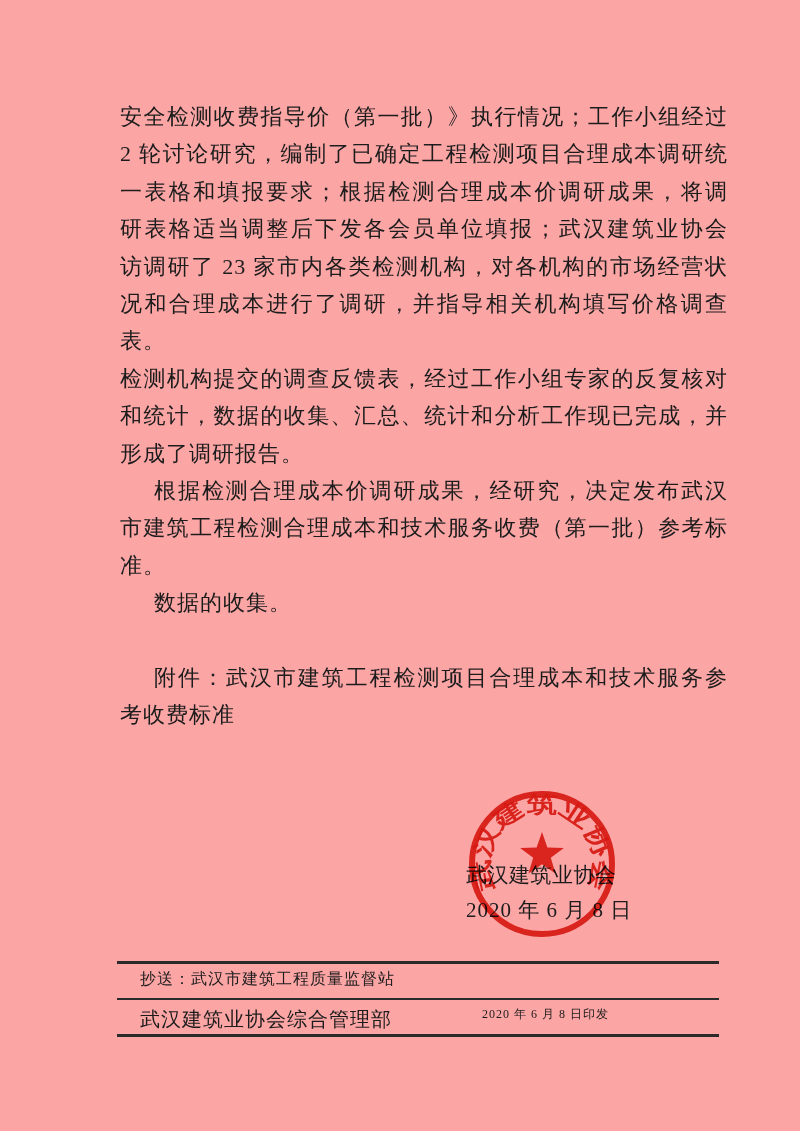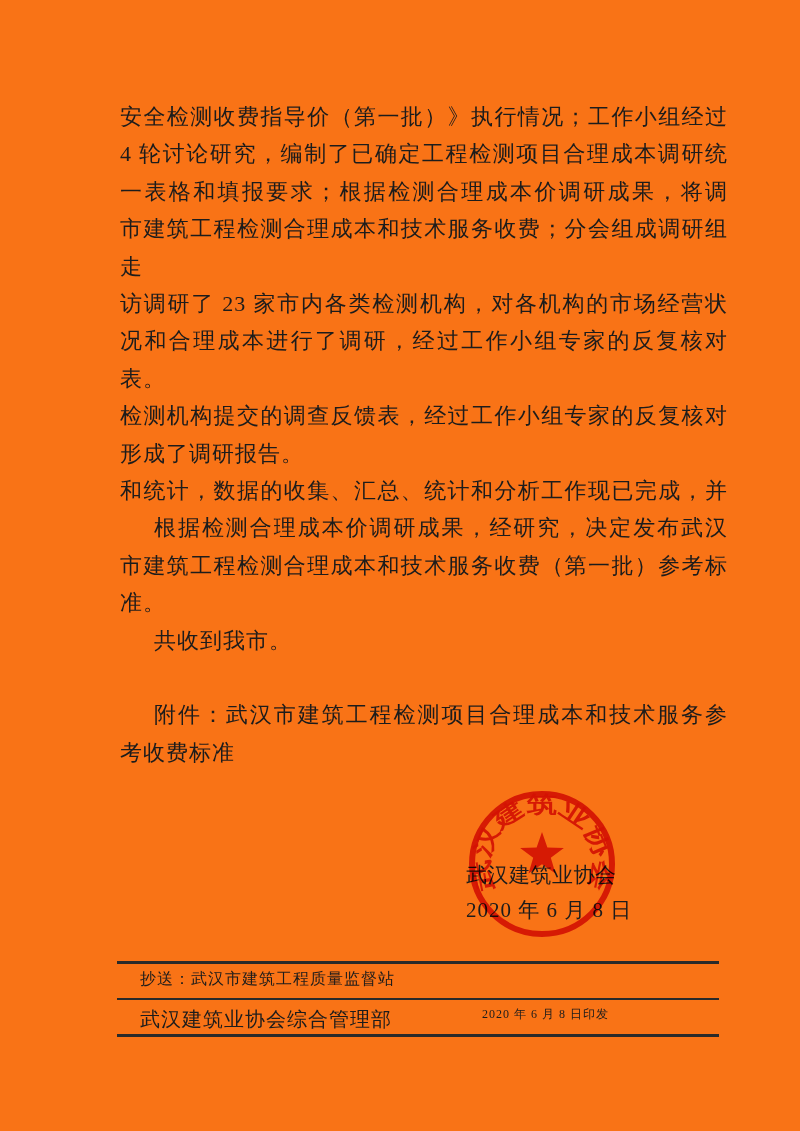--- a/index.html
+++ b/index.html
@@ -1,19 +1,19 @@
 <!DOCTYPE html>
 <html><head>
 <meta charset="utf-8">
 <style>
   html,body{margin:0;padding:0;background:#888;}
   .page{
     position:relative;
     width:800px;height:1131px;
-    background:#f97316;
+    background:#fca5a5;
     margin:0 auto;
     overflow:hidden;
     font-family:"Liberation Serif","DejaVu Serif",serif;
     color:#1c1c1c;
   }
   
   .body-text{
     position:absolute;
     left:120px;top:98px;width:608px;
     font-size:22px;
@@ -70,33 +70,33 @@
     font-size:12px;letter-spacing:1px;
   }
 </style>
 </head>
 <body>
 
 <div class="page">
 
   <div class="body-text">
     <div class="line fill">安全检测收费指导价（第一批）》执行情况；工作小组经过</div>
-    <div class="line fill">4 轮讨论研究，编制了已确定工程检测项目合理成本调研统</div>
+    <div class="line fill">2 轮讨论研究，编制了已确定工程检测项目合理成本调研统</div>
     <div class="line fill">一表格和填报要求；根据检测合理成本价调研成果，将调</div>
-    <div class="line fill">市建筑工程检测合理成本和技术服务收费；分会组成调研组走</div>
+    <div class="line fill">研表格适当调整后下发各会员单位填报；武汉建筑业协会</div>
     <div class="line fill">访调研了 23 家市内各类检测机构，对各机构的市场经营状</div>
-    <div class="line fill">况和合理成本进行了调研，经过工作小组专家的反复核对</div>
+    <div class="line fill">况和合理成本进行了调研，并指导相关机构填写价格调查</div>
     <div class="line">表。</div>
     <div class="line fill">检测机构提交的调查反馈表，经过工作小组专家的反复核对</div>
+    <div class="line fill">和统计，数据的收集、汇总、统计和分析工作现已完成，并</div>
     <div class="line">形成了调研报告。</div>
-    <div class="line fill">和统计，数据的收集、汇总、统计和分析工作现已完成，并</div>
     <div class="line fill indent">根据检测合理成本价调研成果，经研究，决定发布武汉</div>
     <div class="line fill">市建筑工程检测合理成本和技术服务收费（第一批）参考标</div>
     <div class="line">准。</div>
-    <div class="line indent">共收到我市。</div>
+    <div class="line indent">数据的收集。</div>
     <div class="line"></div>
     <div class="line fill indent">附件：武汉市建筑工程检测项目合理成本和技术服务参</div>
     <div class="line">考收费标准</div>
   </div>
 
   <div class="sig-org">武汉建筑业协会</div>
   <div class="sig-date">2020 年 6 月 8 日</div>
 
   <div class="seal">
     <svg viewBox="0 0 160 160" xmlns="http://www.w3.org/2000/svg">

